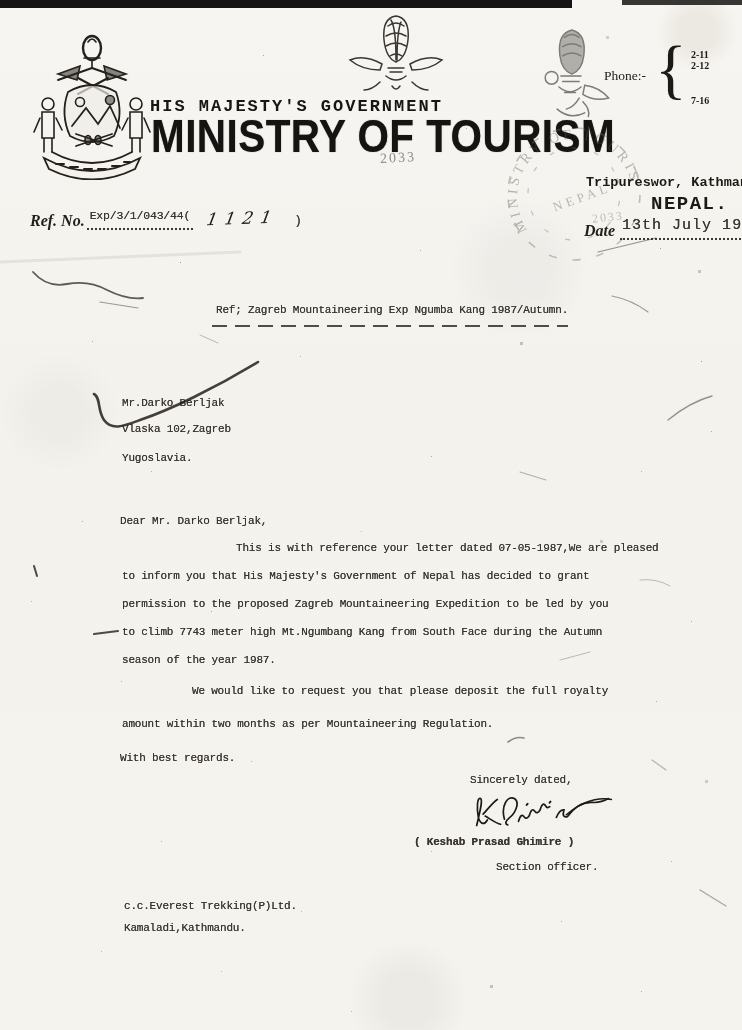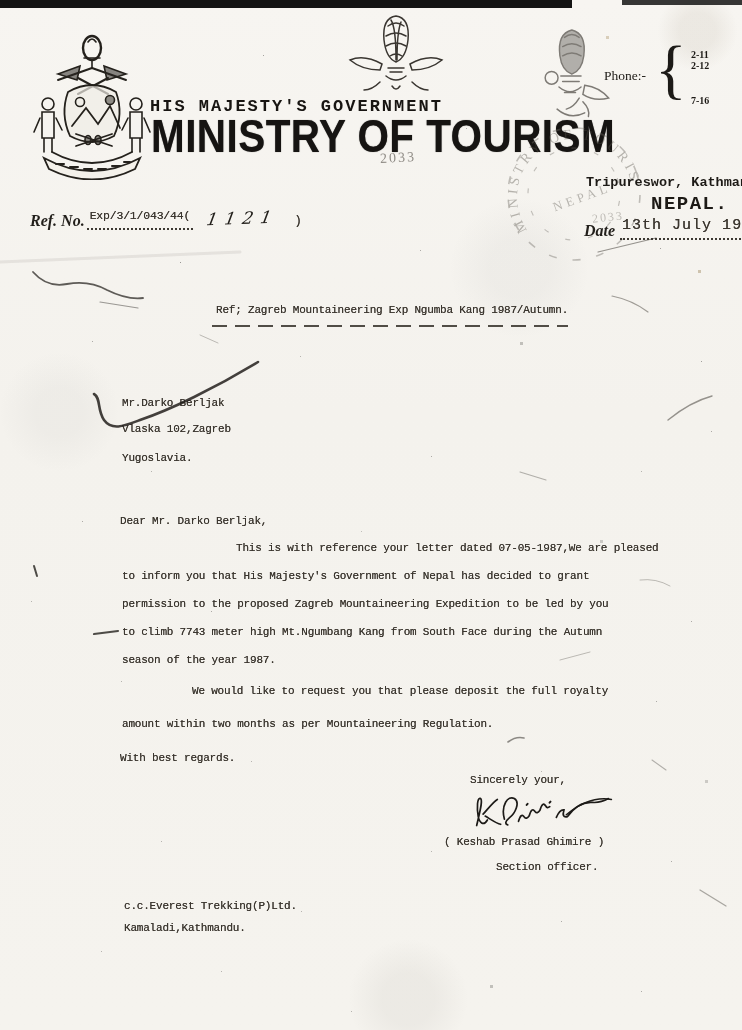--- a/index.html
+++ b/index.html
@@ -169,33 +169,33 @@
   <div class="abs typed" style="left:196px;top:542px;margin-left:40px;">This is with reference your letter dated 07-05-1987,We are pleased</div>
   <div class="abs typed" style="left:122px;top:570px;">to inform you that His Majesty's Government of Nepal has decided to grant</div>
   <div class="abs typed" style="left:122px;top:598px;">permission to the proposed Zagreb Mountaineering Expedition to be led by you</div>
   <div class="abs typed" style="left:122px;top:626px;">to climb 7743 meter high Mt.Ngumbang Kang from South Face during the Autumn</div>
   <div class="abs typed" style="left:122px;top:654px;font-family:Liberation Mono, monospace;">season of the year 1987.</div>
 
   <div class="abs typed" style="left:192px;top:685px;">We would like to request you that please deposit the full royalty</div>
   <div class="abs typed" style="left:122px;top:718px;">amount within two months as per Mountaineering Regulation.</div>
 
   <div class="abs typed" style="left:120px;top:752px;">With best regards.</div>
-  <div class="abs typed" style="left:470px;top:774px;">Sincerely your,</div>
+  <div class="abs typed" style="left:470px;top:774px;">Sincerely dated,</div>
 
   <svg class="abs" style="left:468px;top:790px;transform:rotate(-3deg);" width="152" height="42" viewBox="0 0 152 42" fill="none" stroke="#1d1b18" stroke-width="1.7" stroke-linecap="round">
     <path d="M8,32 C12,18 16,6 13,5 C10,4 9,14 10,23 C11,30 15,33 19,27"></path>
     <path d="M15,21 C21,15 26,9 30,7 M17,23 C23,27 28,31 32,32"></path>
     <path d="M36,27 C33,13 41,3 47,7 C53,11 47,22 41,26 C37,29 36,32 39,33"></path>
     <path d="M50,30 q3,-9 6,-4 q2,3 5,-1 q3,-9 6,-4 q2,3 5,-1 q3,-9 6,-4 q1,3 4,1"></path>
     <path d="M59,14 l1,-1 M82,13 l1,-1" stroke-width="2"></path>
     <path d="M88,28 q4,-8 8,-7 q-3,8 3,7 q12,-15 26,-13 q8,1 16,-3"></path>
     <path d="M98,26 Q122,8 144,13" stroke-width="1.4"></path>
   </svg>
 
-  <div class="abs typed" style="left:444px;top:836px;">( Keshab Prasad Ghimire )</div>
+  <div class="abs typed" style="left:414px;top:836px;font-weight:bold;">( Keshab Prasad Ghimire )</div>
   <div class="abs typed" style="left:496px;top:861px;">Section officer.</div>
 
   <div class="abs typed" style="left:124px;top:900px;">c.c.Everest Trekking(P)Ltd.</div>
   <div class="abs typed" style="left:124px;top:922px;">Kamaladi,Kathmandu.</div>
 
   <svg class="abs" style="left:0;top:0;pointer-events:none;" width="742" height="1030" viewBox="0 0 742 1030" fill="none" stroke-linecap="round">
     <path d="M258,362 C215,388 170,410 140,420 C124,426 112,431 104,420 C97,410 101,398 94,394" stroke="#23201c" stroke-width="2.6" opacity=".85"></path>
     <path d="M33,272 q14,16 34,12 q22,-4 40,6 q20,10 36,8" stroke="#2b2824" stroke-width="1.8" opacity=".75"></path>
     <path d="M100,302 l38,6" stroke="#2b2824" stroke-width="1.2" opacity=".45"></path>
     <path d="M598,252 l58,-14" stroke="#35312b" stroke-width="1.2" opacity=".5"></path>

